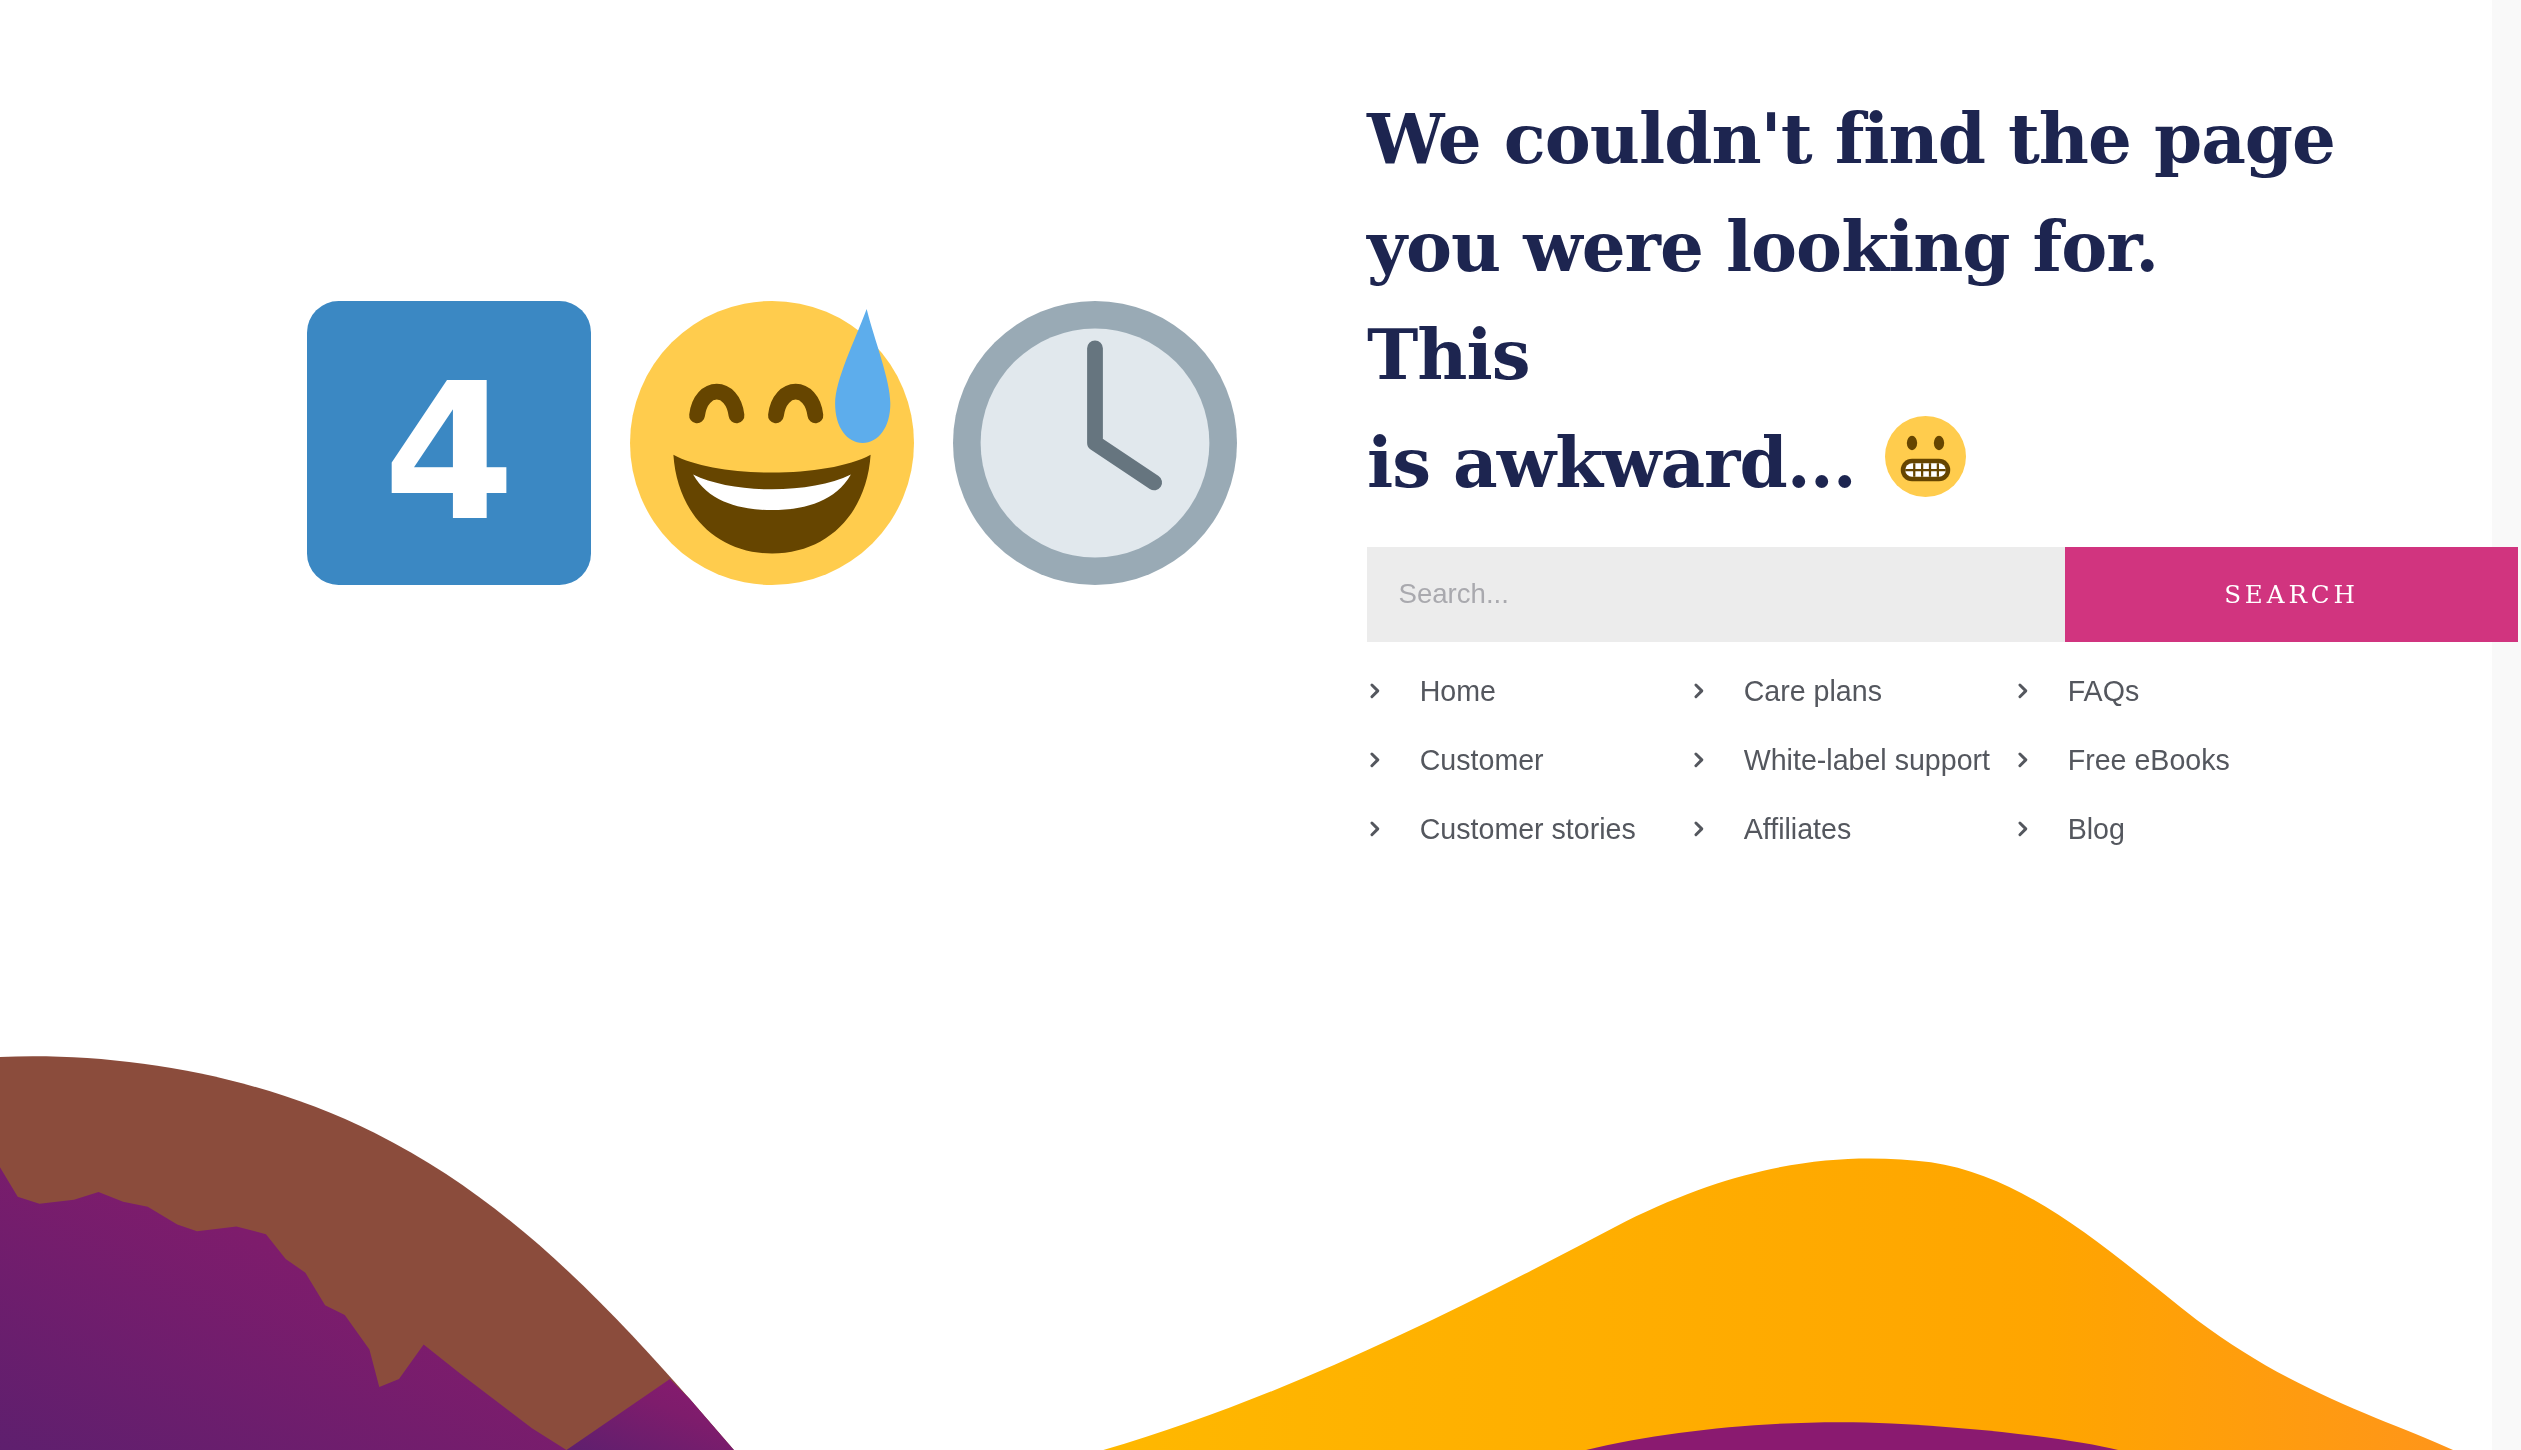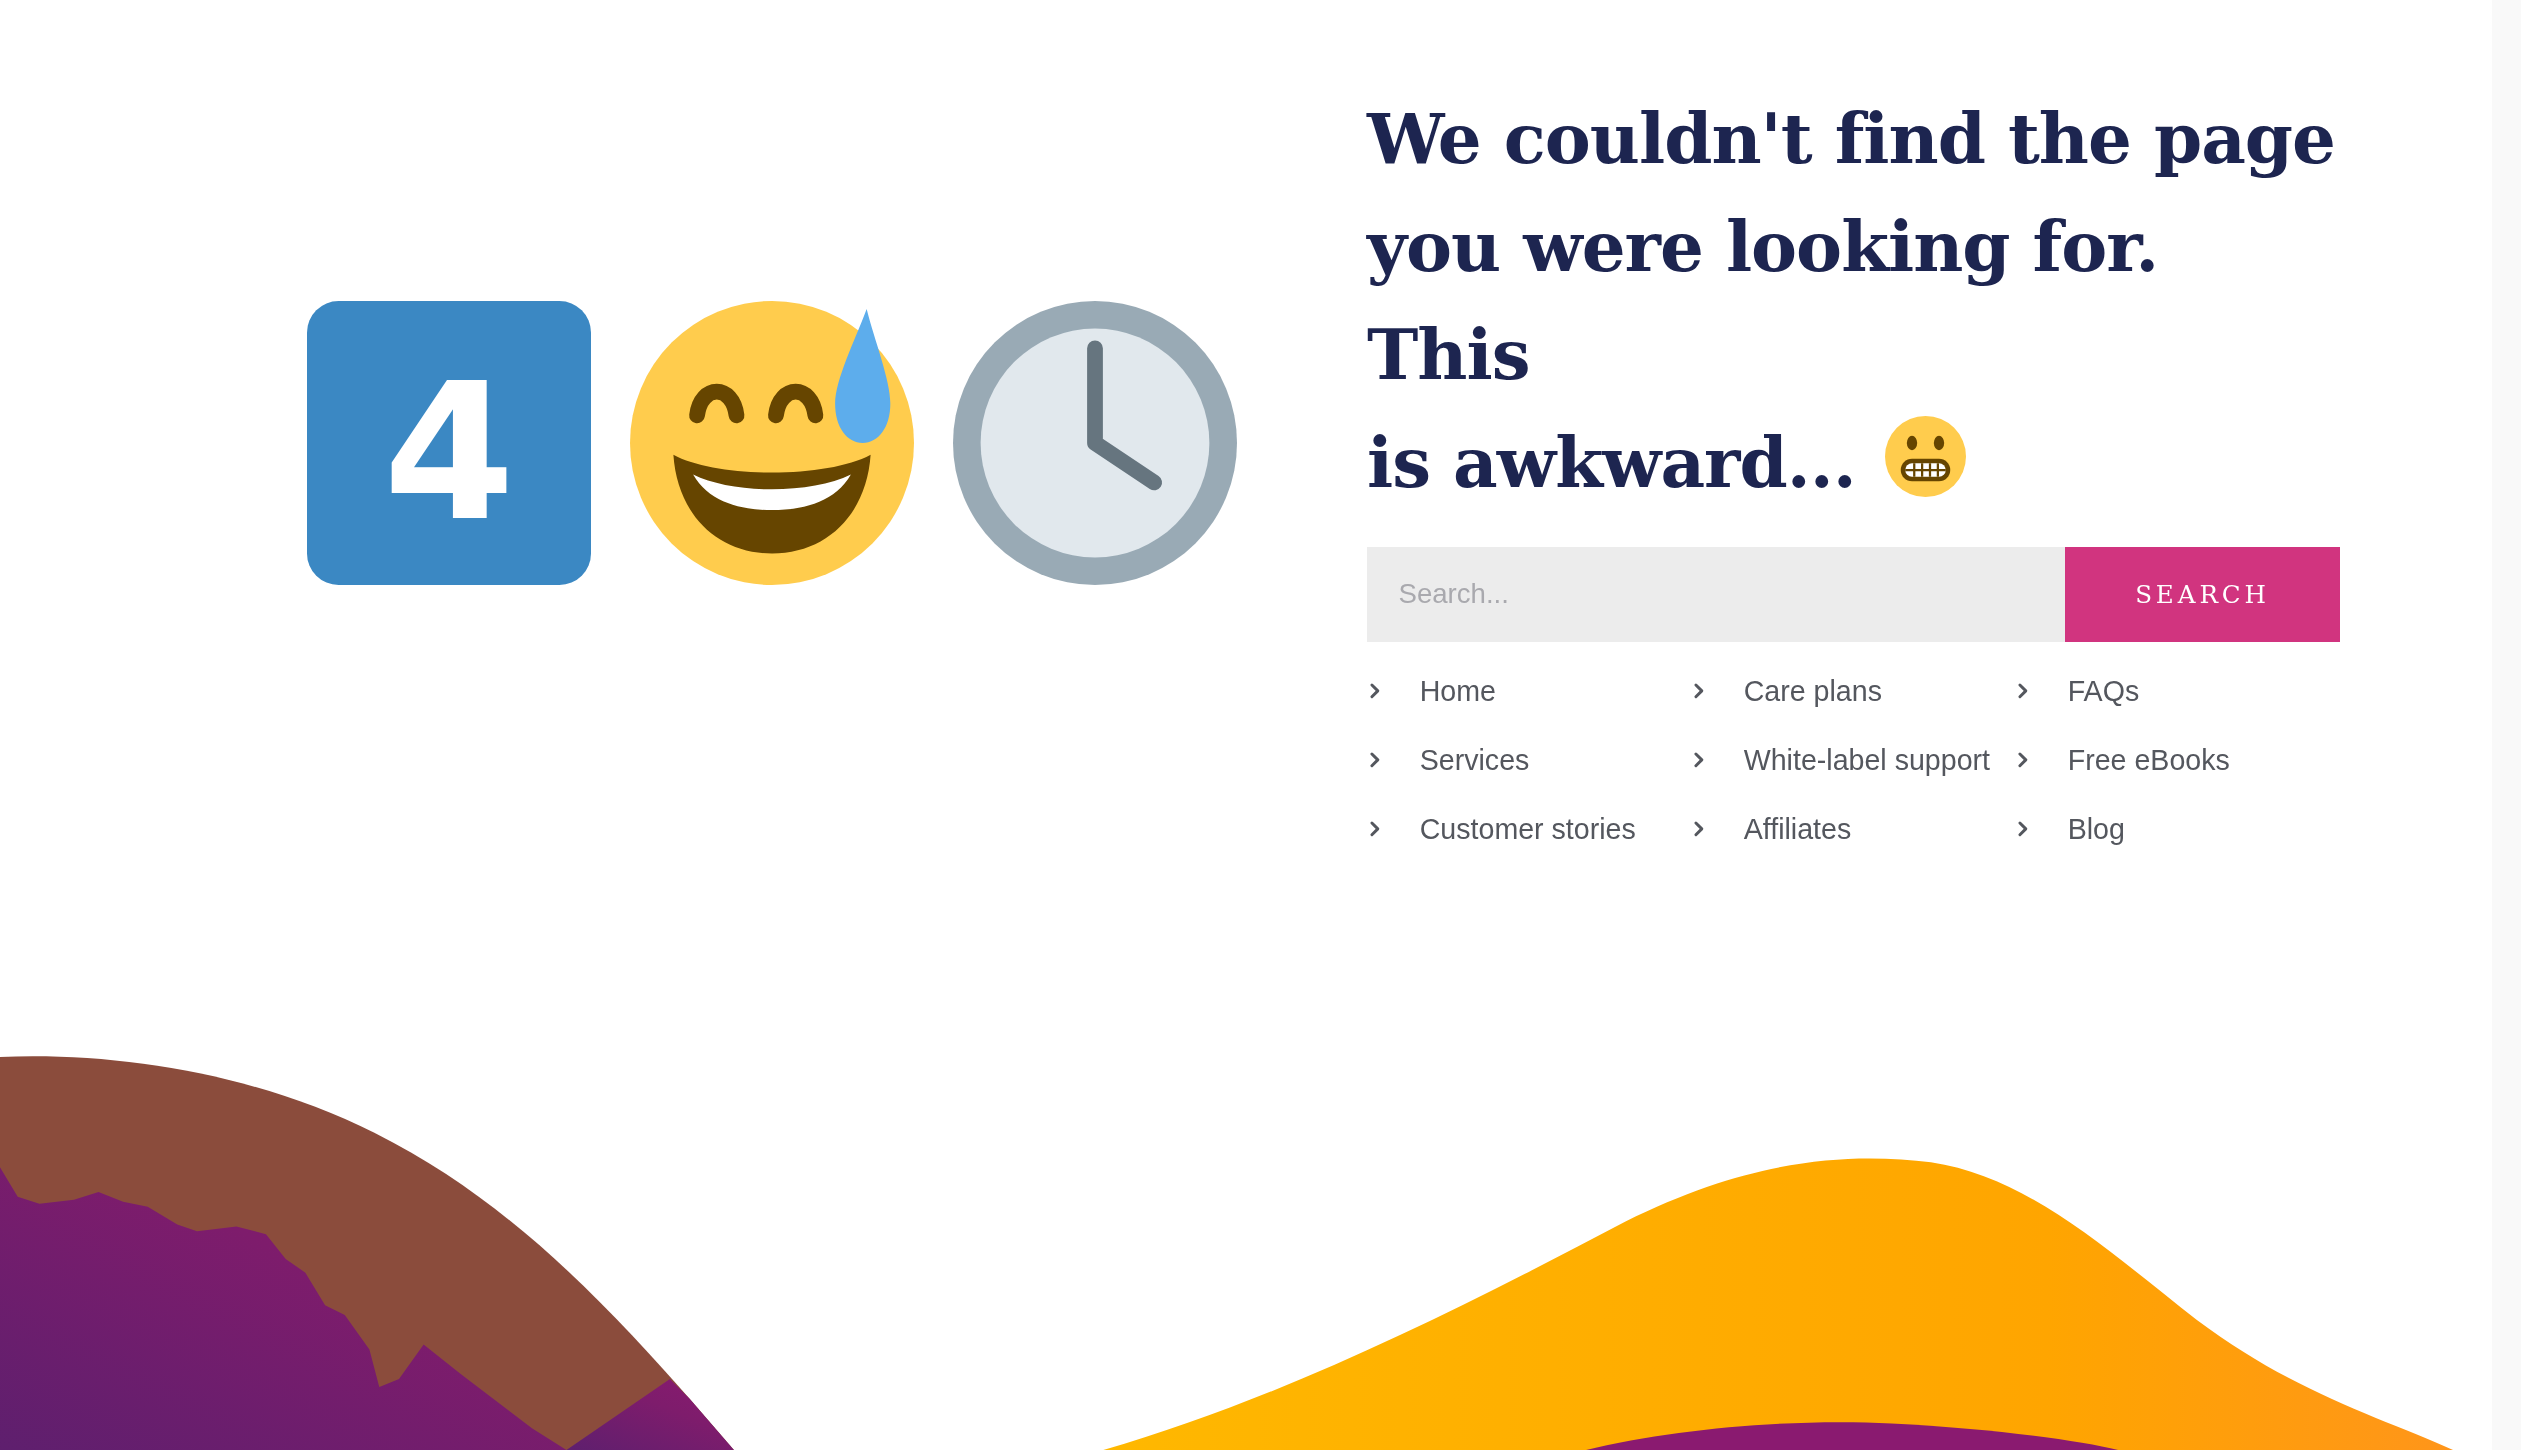--- a/index.html
+++ b/index.html
@@ -23,21 +23,21 @@
     margin: 0; color: #1d2550;
     font-family: "DejaVu Serif", serif; font-weight: bold;
     font-size: 69px; line-height: 108px; letter-spacing: -1px;
   }
   .heading .grimace { display: inline-block; width: 81px; height: 81px; vertical-align: -9.9px; margin-left: 5.9px; }
   .heading .grimace svg { width: 81px; height: 81px; display: block; }
   .subtitle {
     margin: 33px 0 0 0; color: #1d2550; font-size: 28.6px; line-height: 39px;
     font-family: "DejaVu Sans", sans-serif; font-weight: normal; letter-spacing: -0.3px;
   }
-  .search-form { display: flex; margin-top: 29.6px; height: 95px; width: 973px; }
+  .search-form { display: flex; margin-top: 29.6px; height: 95px; width: 1151px; }
   .search-input {
     flex: 0 0 698px; height: 95px; box-sizing: border-box; border: none; outline: none;
     background: #ececec; padding: 0 31.5px; font-size: 27.6px; color: #333;
     font-family: "Liberation Sans", sans-serif;
   }
   .search-input::placeholder { color: #a9a9ae; }
   .search-button {
     flex: 1; height: 95px; border: none; background: #d1347f; color: #ffffff;
     font-family: "DejaVu Serif", serif; font-weight: normal; font-size: 24.6px; letter-spacing: 3.9px;
     cursor: pointer;
@@ -153,21 +153,21 @@
           </svg>
         </span>
       <span class="label">FAQs</span>
     </a>
     <a class="link-item" href="#">
       <span class="chev">
           <svg viewBox="0 0 18 22">
             <path d="M5,5 L11,11 L5,17" fill="none" stroke="#54575e" stroke-width="3" stroke-linecap="round" stroke-linejoin="round"></path>
           </svg>
         </span>
-      <span class="label">Services</span>
+      <span class="label">Customer</span>
     </a>
     <a class="link-item" href="#">
       <span class="chev">
           <svg viewBox="0 0 18 22">
             <path d="M5,5 L11,11 L5,17" fill="none" stroke="#54575e" stroke-width="3" stroke-linecap="round" stroke-linejoin="round"></path>
           </svg>
         </span>
       <span class="label">White-label support</span>
     </a>
     <a class="link-item" href="#">

